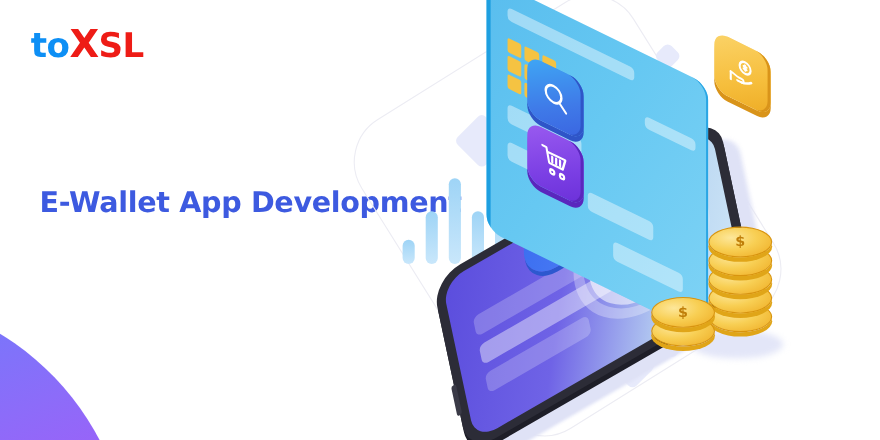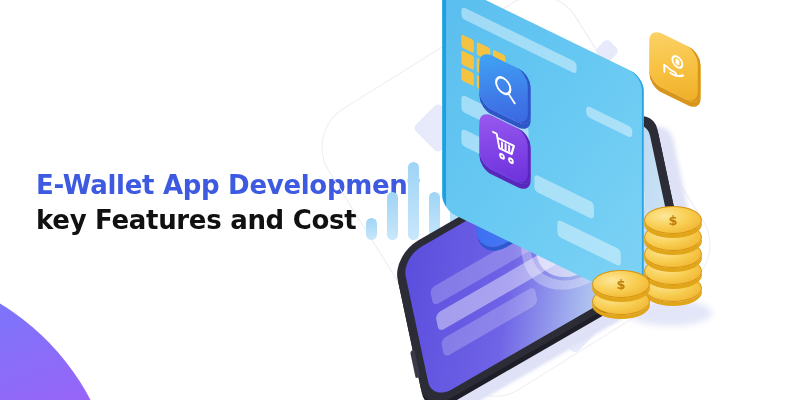--- a/index.html
+++ b/index.html
@@ -278,24 +278,26 @@
     filter: blur(3px);
   }
 </style>
 </head>
 <body>
 
 <div id="banner">
 
   <div class="corner-blob"></div>
 
+  <div class="logo">
+    <span class="seg-to">to</span><span class="seg-x">X</span><span class="seg-sl">SL</span>
+  </div>
 
   <div class="headline">
     <div class="line line-1">E-Wallet App Development</div>
-    <div class="line line-2">key Features and Cost</div>
   </div>
 
   <div class="art">
 
     <div class="ghost-frame"></div>
 
     <div class="sq" style="left:86px;  top:78px;  width:26px; height:26px;"></div>
     <div class="sq" style="left:60px;  top:110px; width:36px; height:36px;"></div>
     <div class="sq" style="left:104px; top:128px; width:22px; height:22px;"></div>
     <div class="sq" style="left:238px; top:42px;  width:18px; height:18px;"></div>

